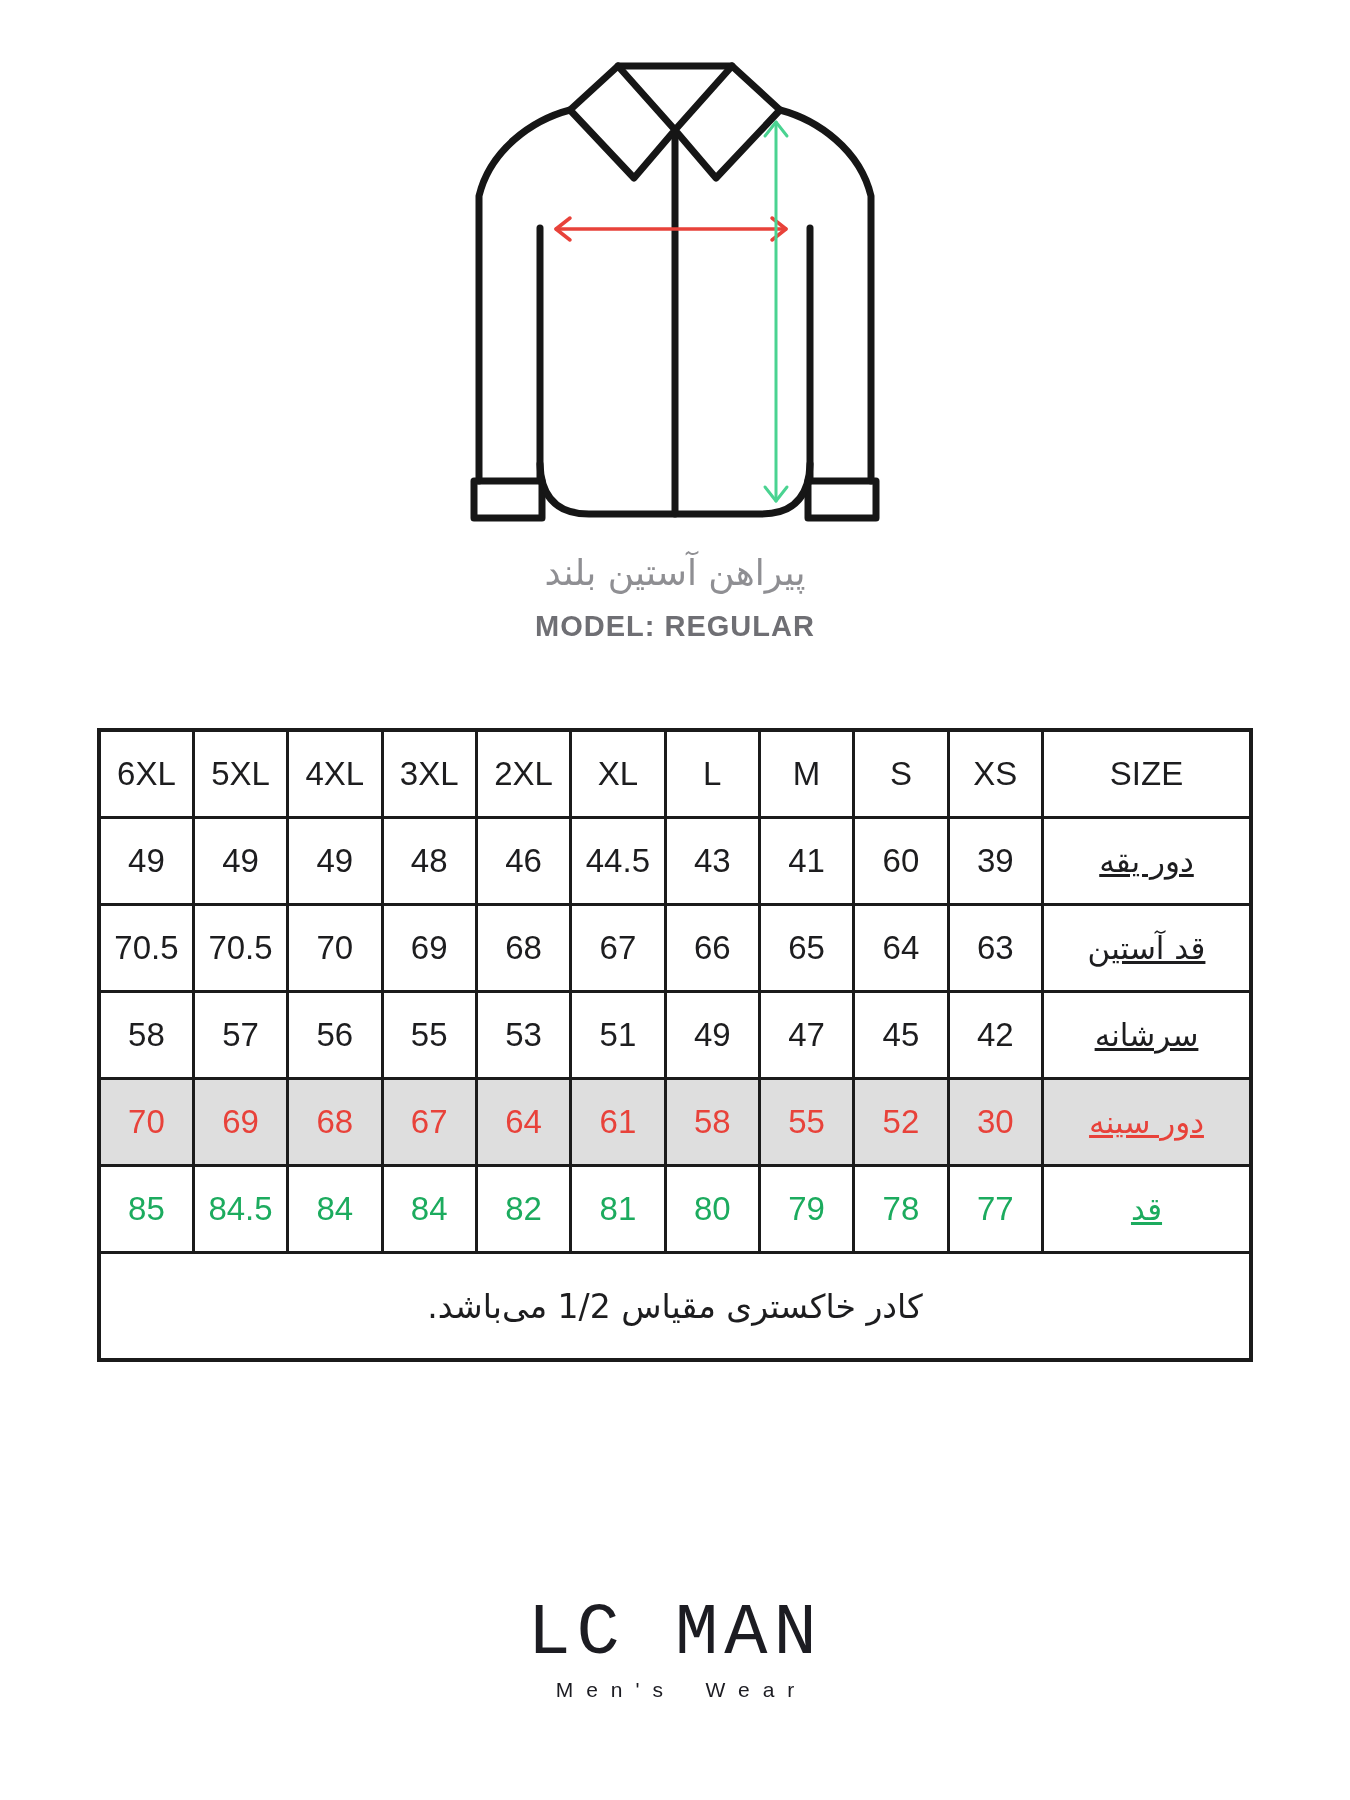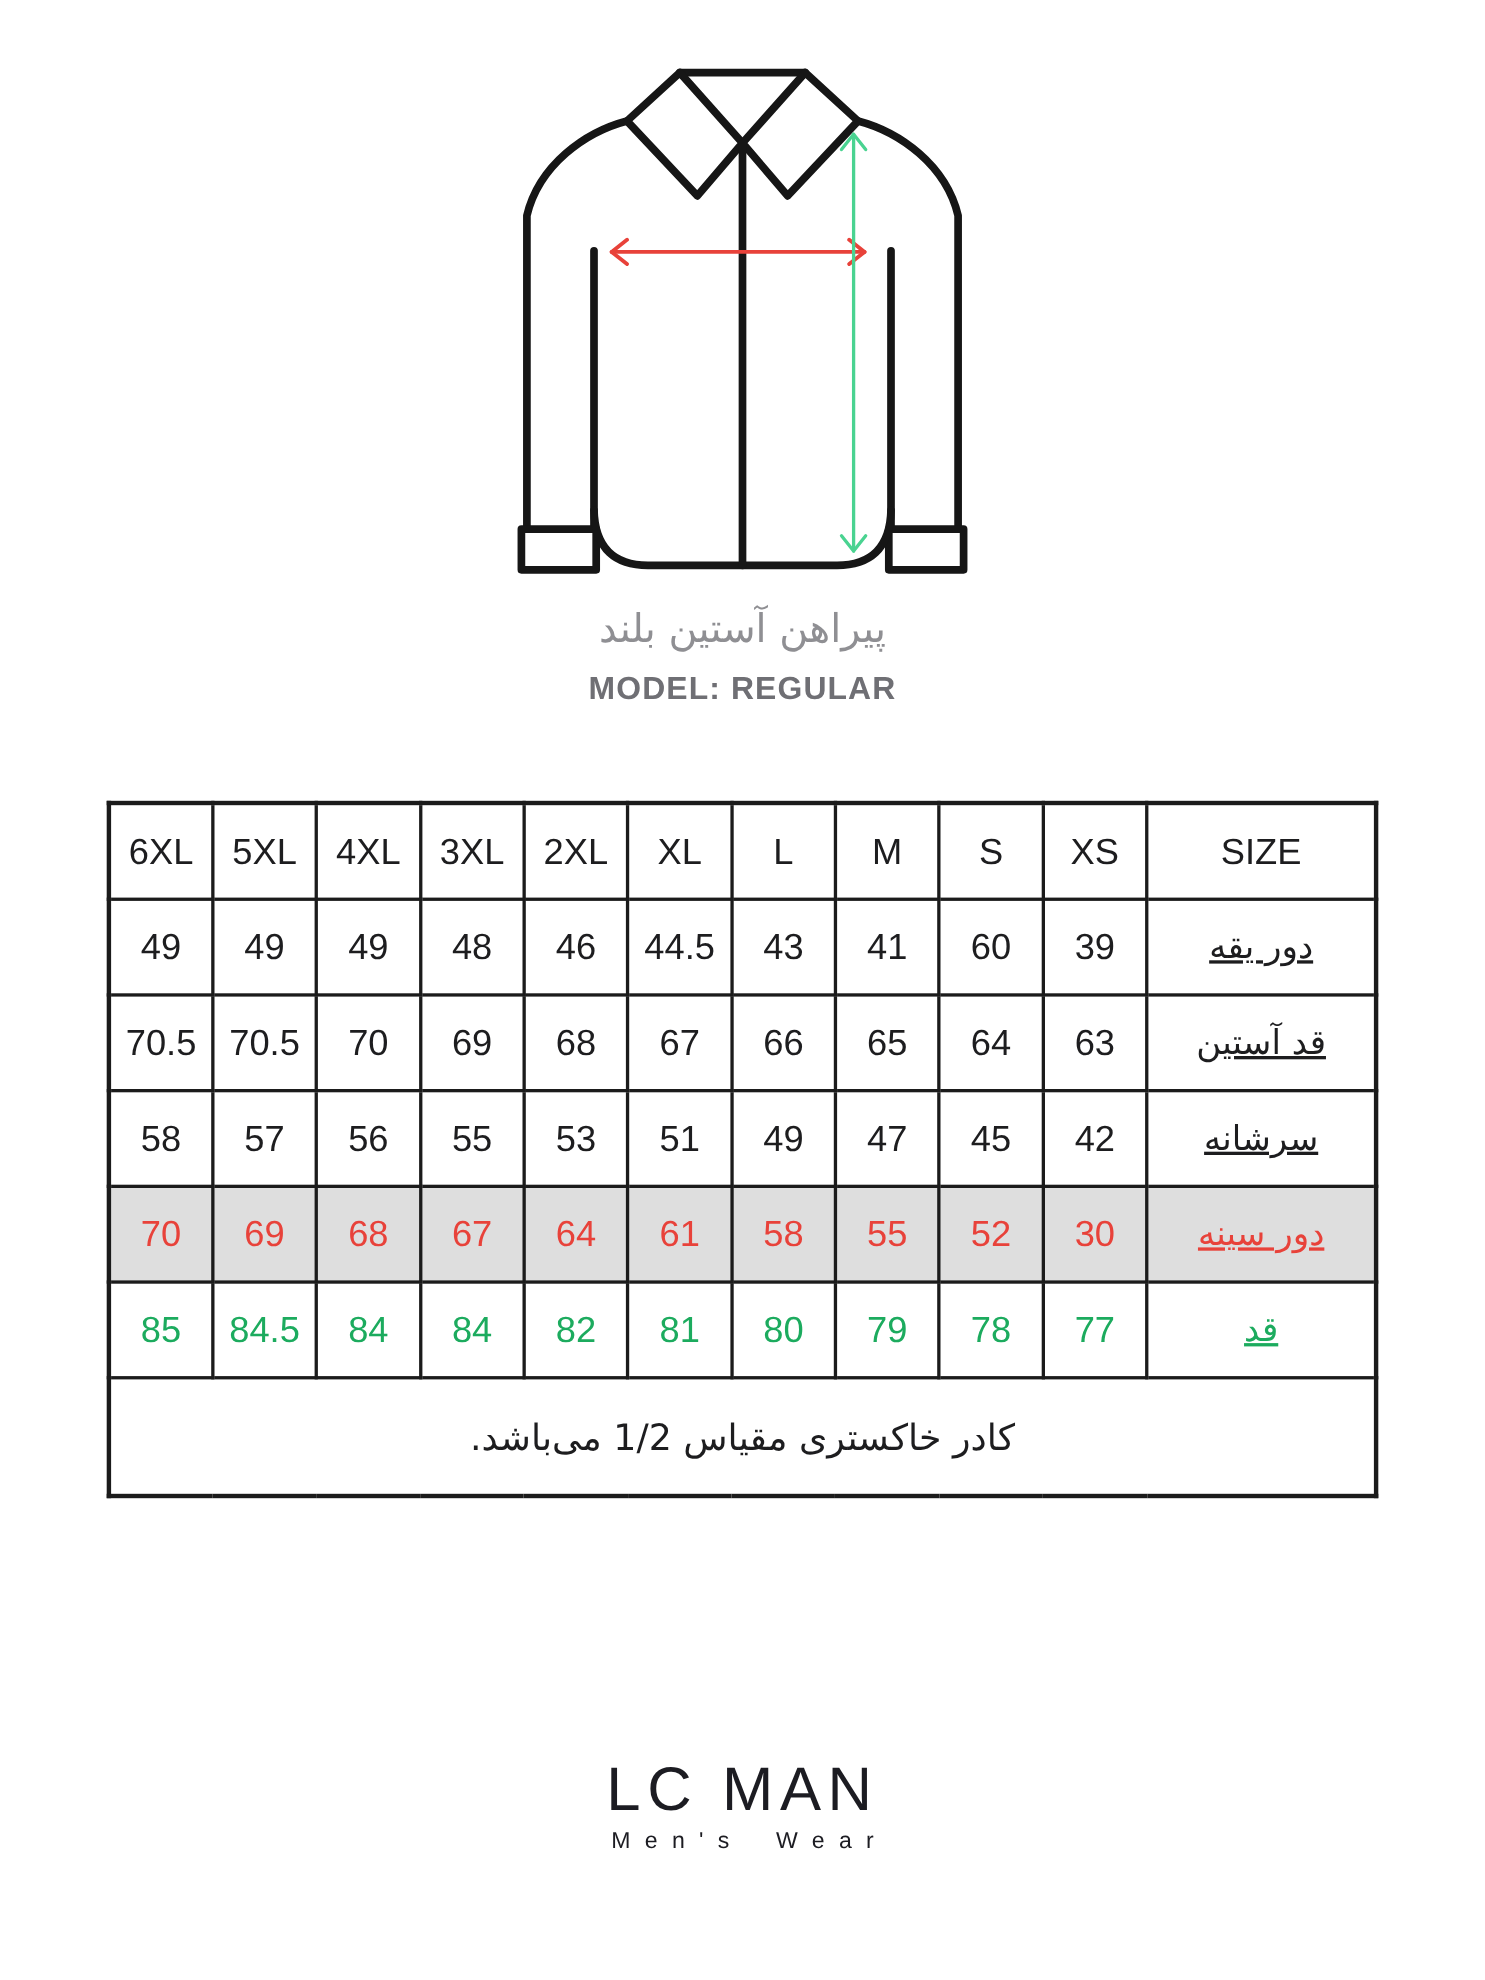--- a/index.html
+++ b/index.html
@@ -76,22 +76,22 @@
     color: var(--ink, #1d1d1f);
   }
 
   
   .logo {
     position: absolute; top: 1598px; left: 0; width: 100%;
     text-align: center;
     color: #1c1c22;
   }
   .logo-main {
-    font-family: Liberation Sans, sans-serif;
-    font-size: 56px; line-height: 1.0;
+    font-family: Liberation Mono, monospace;
+    font-size: 72px; line-height: 1.0;
     letter-spacing: 6px;
   }
   .logo-sub {
     margin-top: 8px;
     font-family: Liberation Sans, sans-serif;
     font-size: 21px;
     letter-spacing: 0.62em;
     word-spacing: 0.5em;
     text-indent: 0.62em; 
   }

